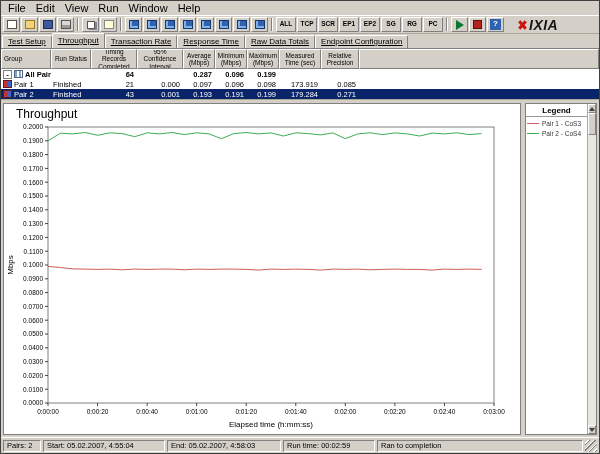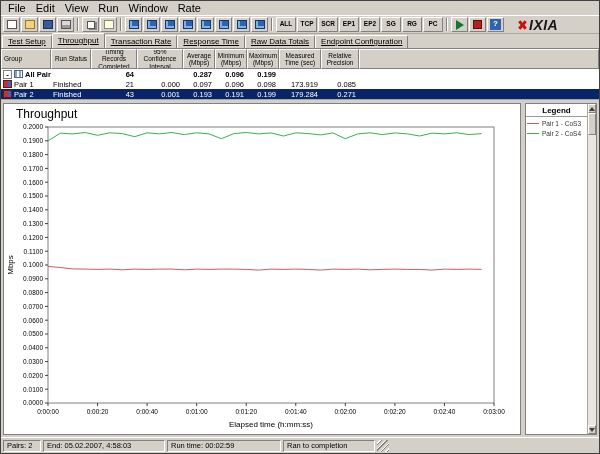--- a/index.html
+++ b/index.html
@@ -80,21 +80,21 @@
 </head>
 <body>
 
 <div class="window">
   <div class="menubar">
       <span class="menu-item">File</span>
       <span class="menu-item">Edit</span>
       <span class="menu-item">View</span>
       <span class="menu-item">Run</span>
       <span class="menu-item">Window</span>
-      <span class="menu-item">Rate</span>
+      <span class="menu-item">Help</span>
     </div>
   <div class="toolbar">
       <button class="tb-btn">
         <span class="tb-ic doc"></span>
       </button>
       <button class="tb-btn">
         <span class="tb-ic folder"></span>
       </button>
       <button class="tb-btn">
         <span class="tb-ic save"></span>
@@ -320,18 +320,19 @@
         </div>
       <div class="legend-scroll">
         <div class="scroll-btn scroll-up"></div>
         <div class="scroll-thumb"></div>
         <div class="scroll-btn scroll-down"></div>
       </div>
     </div>
   </div>
   <div class="statusbar">
       <div class="sb">Pairs: 2</div>
+      <div class="sb">Start: 05.02.2007, 4:55:04</div>
       <div class="sb">End: 05.02.2007, 4:58:03</div>
       <div class="sb">Run time: 00:02:59</div>
       <div class="sb">Ran to completion</div>
       <div class="grip"></div>
     </div>
 </div>
 
 </body></html>

